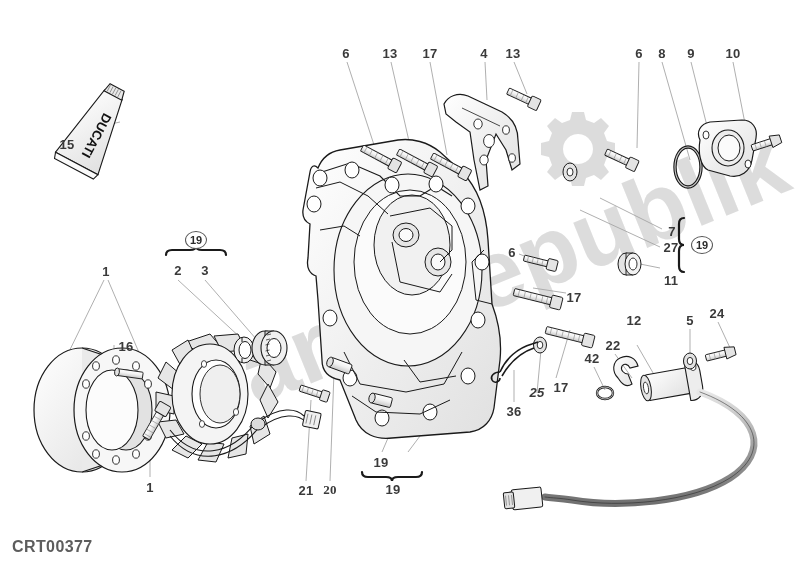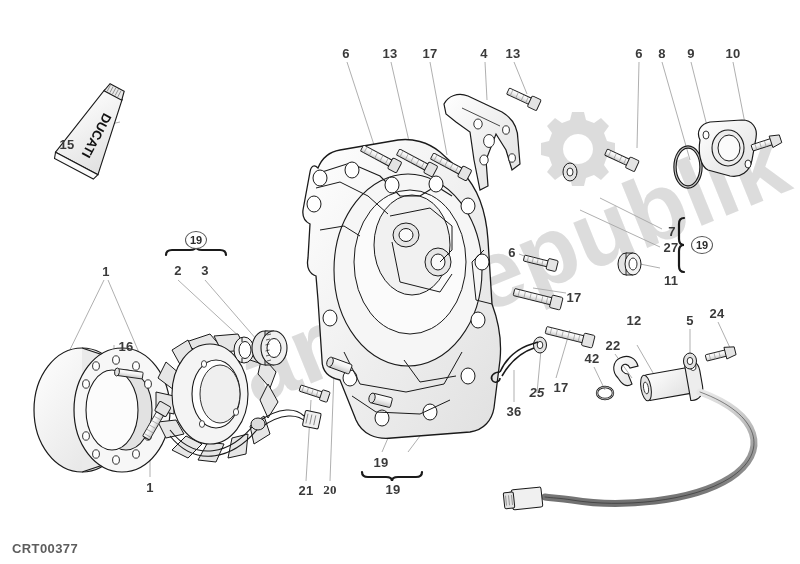--- a/index.html
+++ b/index.html
@@ -49,21 +49,21 @@
     border-radius: 50%;
     background: #fff;
     transform: translate(-50%, -50%);
     user-select: none;
   }
   #footer-code {
     position: absolute;
     left: 12px;
     bottom: 8px;
     font-family: "Liberation Sans", sans-serif;
-    font-size: 13px;
+    font-size: 16px;
     font-weight: bold;
     color: #5d5d5d;
     letter-spacing: 0.4px;
     user-select: none;
   }
   .wm-text {
     font-family: "Liberation Sans", sans-serif;
     font-weight: bold;
     font-size: 96px;
     fill: #d7d7d7;

